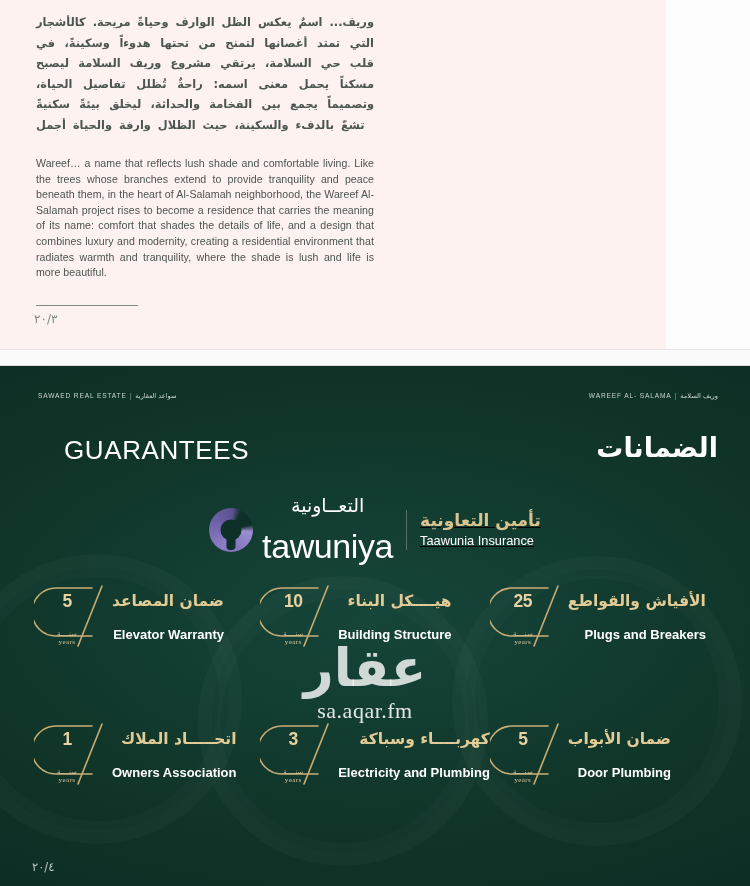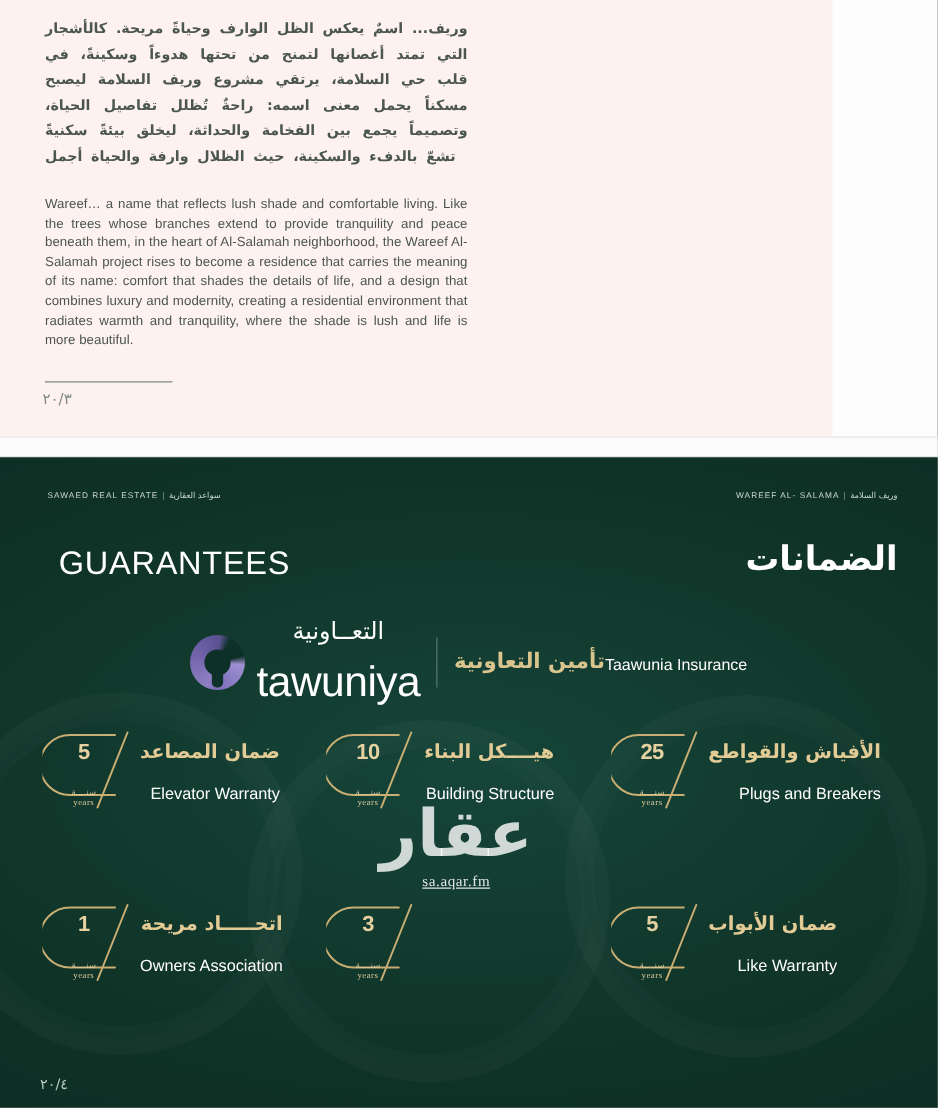--- a/index.html
+++ b/index.html
@@ -72,21 +72,21 @@
     position:absolute; top:26px;
     font-size:6.6px; letter-spacing:0.85px; color:#c9d6cf;
     font-family:"Liberation Sans",sans-serif; white-space:nowrap;
   }
   .hdr-left { left:38px; }
   .hdr-right { right:32px; }
   .hdr .ar { font-family:"DejaVu Sans",sans-serif; letter-spacing:0; }
   .hdr .sep { color:#8aa098; margin:0 3px; }
 
   .title-en {
-    position:absolute; left:47px; top:69px;
+    position:absolute; left:64px; top:69px;
     font-size:26px; color:#ffffff; font-weight:400;
     letter-spacing:0.6px; font-family:"Liberation Sans",sans-serif;
   }
   .title-ar {
     position:absolute; right:32px; top:66px;
     font-size:27px; color:#ffffff; font-weight:700;
     direction:rtl; font-family:"DejaVu Sans",sans-serif;
   }
 
   
@@ -114,21 +114,21 @@
   .tw-words { display:flex; flex-direction:column; line-height:1.0;text-align:center; }
   .tw-ar {
     font-family:"DejaVu Sans",sans-serif; direction:rtl;
     font-size:19px; color:#ffffff; letter-spacing:1px; font-weight:500;
   }
   .tw-en {
     font-size:34px; color:#ffffff; font-weight:500; letter-spacing:-0.4px;
     font-family:Liberation Sans, sans-serif; margin-top:14px;
   }
   .tw-divider { width:1px; height:40px; background:rgba(255,255,255,0.28); margin:0 13px; }
-  .ins-names { display:flex; flex-direction:row; line-height:1.05; }
+  .ins-names { display:flex; flex-direction:column; line-height:1.05;text-decoration:underline; }
   .ins-ar {
     font-family:"DejaVu Sans",sans-serif; direction:rtl;
     font-size:17px; color:#d9c48e; font-weight:700; letter-spacing:0.4px;
   }
   .ins-en {
     font-size:12.8px; color:#ffffff; font-weight:500; margin-top:4px;
     font-family:"Liberation Sans",sans-serif;
   }
 
   
@@ -156,41 +156,40 @@
     font-size:7px; color:#d9c79a; font-family:"Liberation Serif",serif;
     margin-top:1px; letter-spacing:0.4px;
   }
   .labels { display:flex; flex-direction:column; align-items:flex-end; }
   .lbl-ar {
     font-family:"DejaVu Sans",sans-serif; direction:rtl;
     font-size:15.5px; font-weight:700; color:#e2cb94; line-height:1.25;
     white-space:nowrap;
   }
   .lbl-en {
-    font-size:13px; color:#ffffff; font-weight:400;
+    font-size:13px; color:#ffffff; font-weight:700;
     font-family:"Liberation Sans",sans-serif; margin-top:16px;
     white-space:nowrap;
   }
 
   
   .watermark {
     position:absolute; left:0; top:276px; width:730px;
     display:flex; flex-direction:column; align-items:center;
     pointer-events:none; z-index:6;
   }
   .wm-ar {
     font-family:"DejaVu Sans",sans-serif; direction:rtl;
     font-size:52px; font-weight:700; color:rgba(255,255,255,0.80);
     line-height:1; letter-spacing:1px;
   }
   .wm-url {
     font-family:"Liberation Serif","DejaVu Serif",serif;
-    font-size:12px; color:rgba(255,255,255,0.88); margin-top:4px;
+    font-size:22px; color:rgba(255,255,255,0.88); margin-top:4px;
     letter-spacing:0.5px;
-    text-decoration:underline;
   }
 
   .pg-num-dark {
     position:absolute; left:32px; bottom:12px;
     font-size:11.5px; color:#b9c9c1; letter-spacing:1px;
     font-family:"DejaVu Sans",sans-serif; direction:rtl;
   }
 </style>
 </head>
 <body>
@@ -302,54 +301,58 @@
             <path d="M58 4 H22 A18 18 0 0 0 22 52 H58" stroke="#c9ae74" stroke-width="1.6" fill="none" stroke-linecap="round"></path>
             <line x1="68" y1="2" x2="44" y2="62" stroke="#c9ae74" stroke-width="1.6" stroke-linecap="round"></line>
           </svg>
           <div class="badge-txt">
             <div class="b-num">1</div>
             <div class="b-ar">سنــــة</div>
             <div class="b-en">years</div>
           </div>
         </div>
         <div class="labels">
-          <span class="lbl-ar">اتحـــــاد مريحة</span>
+          <span class="lbl-ar">اتحـــــاد الملاك</span>
           <span class="lbl-en">Owners Association</span>
         </div>
       </div>
 
       <div class="item">
         <div class="badge">
           <svg width="74" height="66" viewBox="0 0 74 66" fill="none">
             <path d="M58 4 H22 A18 18 0 0 0 22 52 H58" stroke="#c9ae74" stroke-width="1.6" fill="none" stroke-linecap="round"></path>
             <line x1="68" y1="2" x2="44" y2="62" stroke="#c9ae74" stroke-width="1.6" stroke-linecap="round"></line>
           </svg>
           <div class="badge-txt">
             <div class="b-num">3</div>
             <div class="b-ar">سنــــة</div>
             <div class="b-en">years</div>
           </div>
         </div>
+        <div class="labels">
+          <span class="lbl-ar">كهربــــاء وسباكة</span>
+          <span class="lbl-en">Electricity and Plumbing</span>
+        </div>
       </div>
 
       <div class="item">
         <div class="badge">
           <svg width="74" height="66" viewBox="0 0 74 66" fill="none">
             <path d="M58 4 H22 A18 18 0 0 0 22 52 H58" stroke="#c9ae74" stroke-width="1.6" fill="none" stroke-linecap="round"></path>
             <line x1="68" y1="2" x2="44" y2="62" stroke="#c9ae74" stroke-width="1.6" stroke-linecap="round"></line>
           </svg>
           <div class="badge-txt">
             <div class="b-num">5</div>
             <div class="b-ar">سنــــة</div>
             <div class="b-en">years</div>
           </div>
         </div>
         <div class="labels">
           <span class="lbl-ar">ضمان الأبواب</span>
-          <span class="lbl-en">Like Warranty</span>
+          <span class="lbl-en">Door Plumbing</span>
         </div>
       </div>
 
     </div>
 
     <div class="watermark">
       <div class="wm-ar">عقار</div>
       <div class="wm-url">sa.aqar.fm</div>
     </div>
 

